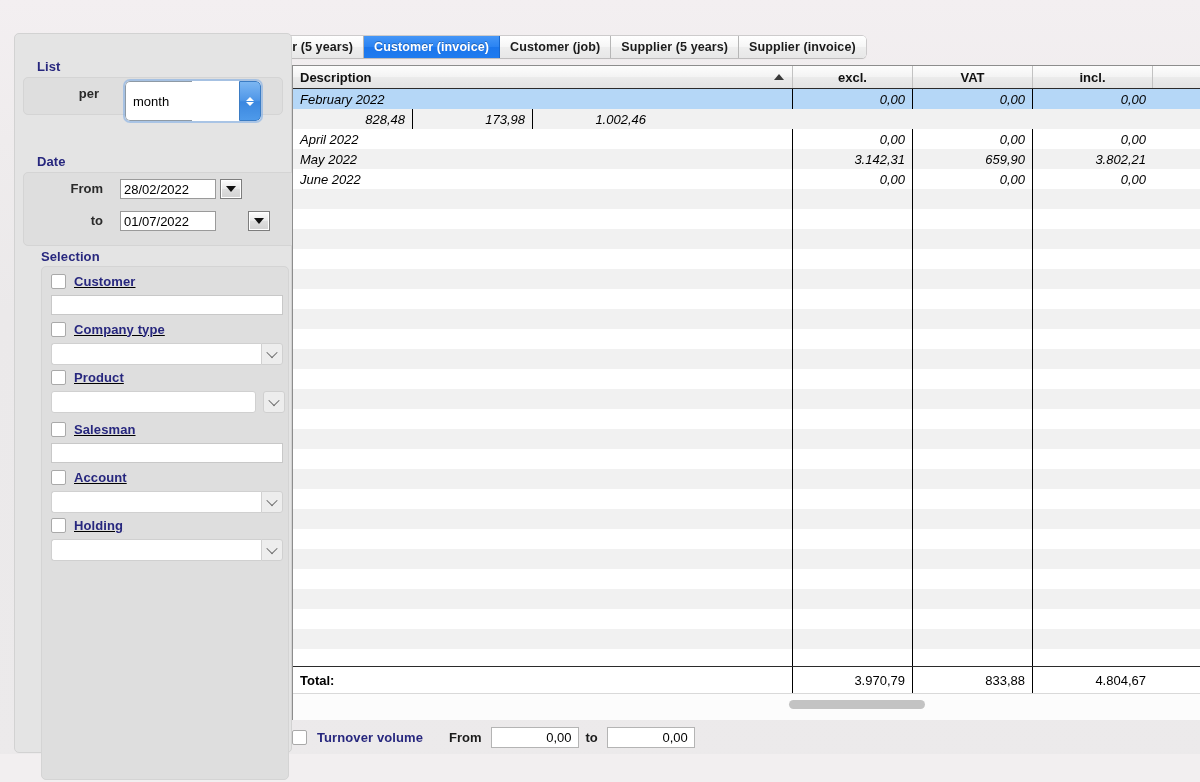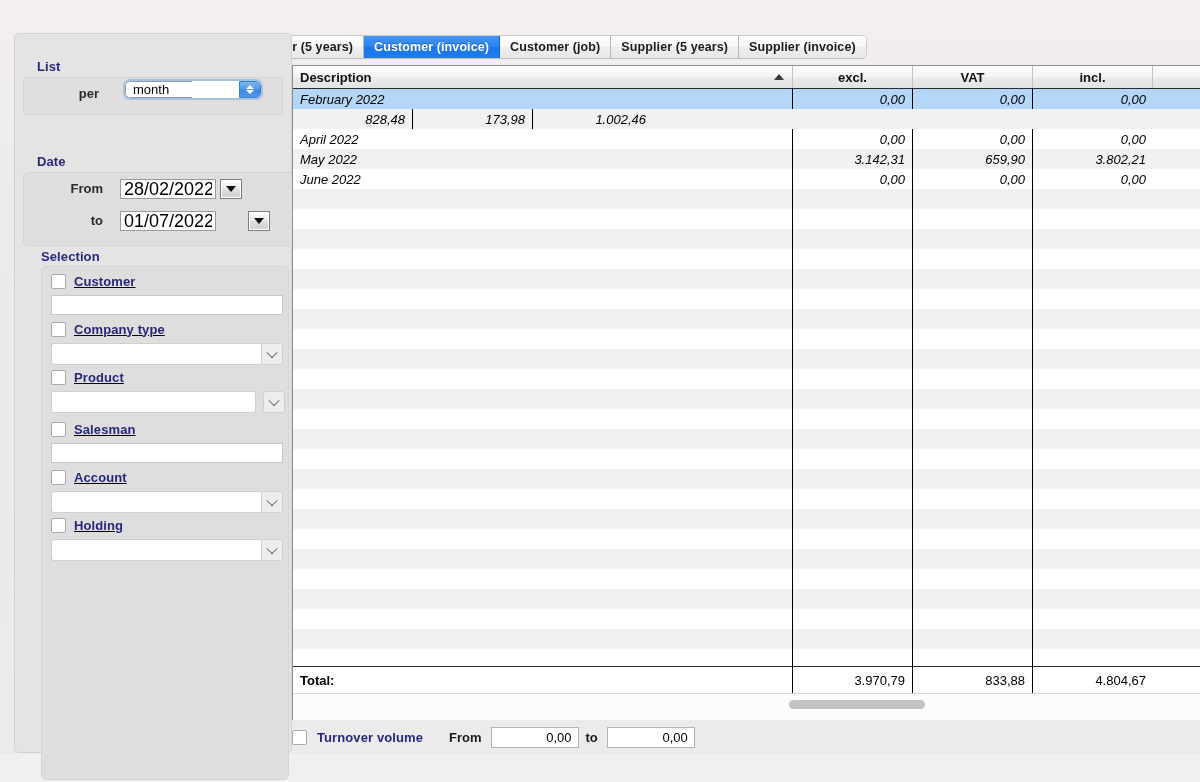--- a/index.html
+++ b/index.html
@@ -93,21 +93,21 @@
     font-size: 13px;
     font-weight: bold;
     color: #2a2a2a;
     text-align: right;
   }
   #per-label { left: 48px; top: 52px; width: 36px; }
 
   .stepper {
     position: absolute;
     left: 110px; top: 47px;
-    width: 136px; height: 17px;
+    width: 136px; height: 40px;
     display: flex;
     border-radius: 5px;
     box-shadow: 0 0 0 2px rgba(120,170,230,0.55);
     overflow: hidden;
     background: #fff;
     gap: 47px;
   }
   .stepper-field {
     flex: 1;
     background: #fff;
@@ -149,21 +149,21 @@
 
   .date-row { position: absolute; display: flex; align-items: center; gap: 4px; }
   #date-row-from { left: 105px; top: 145px; }
   #date-row-to   { left: 105px; top: 177px; gap: 32px; }
   .date-input {
     width: 96px; height: 20px;
     background: #fff;
     border: 1px solid #9a9a9a;
     box-sizing: border-box;
     font-family: "Liberation Sans", sans-serif;
-    font-size: 18px;
+    font-size: 13px;
     color: #000;
     padding: 0 3px;
     line-height: 18px;
   }
   .date-btn {
     width: 22px; height: 20px;
     background: linear-gradient(180deg, #fdfdfd 0%, #e9e9e9 50%, #dedede 51%, #d2d2d2 100%);
     border: 1px solid #7d7d7d;
     box-shadow: inset 0 0 0 1px #ffffff;
     box-sizing: border-box;

